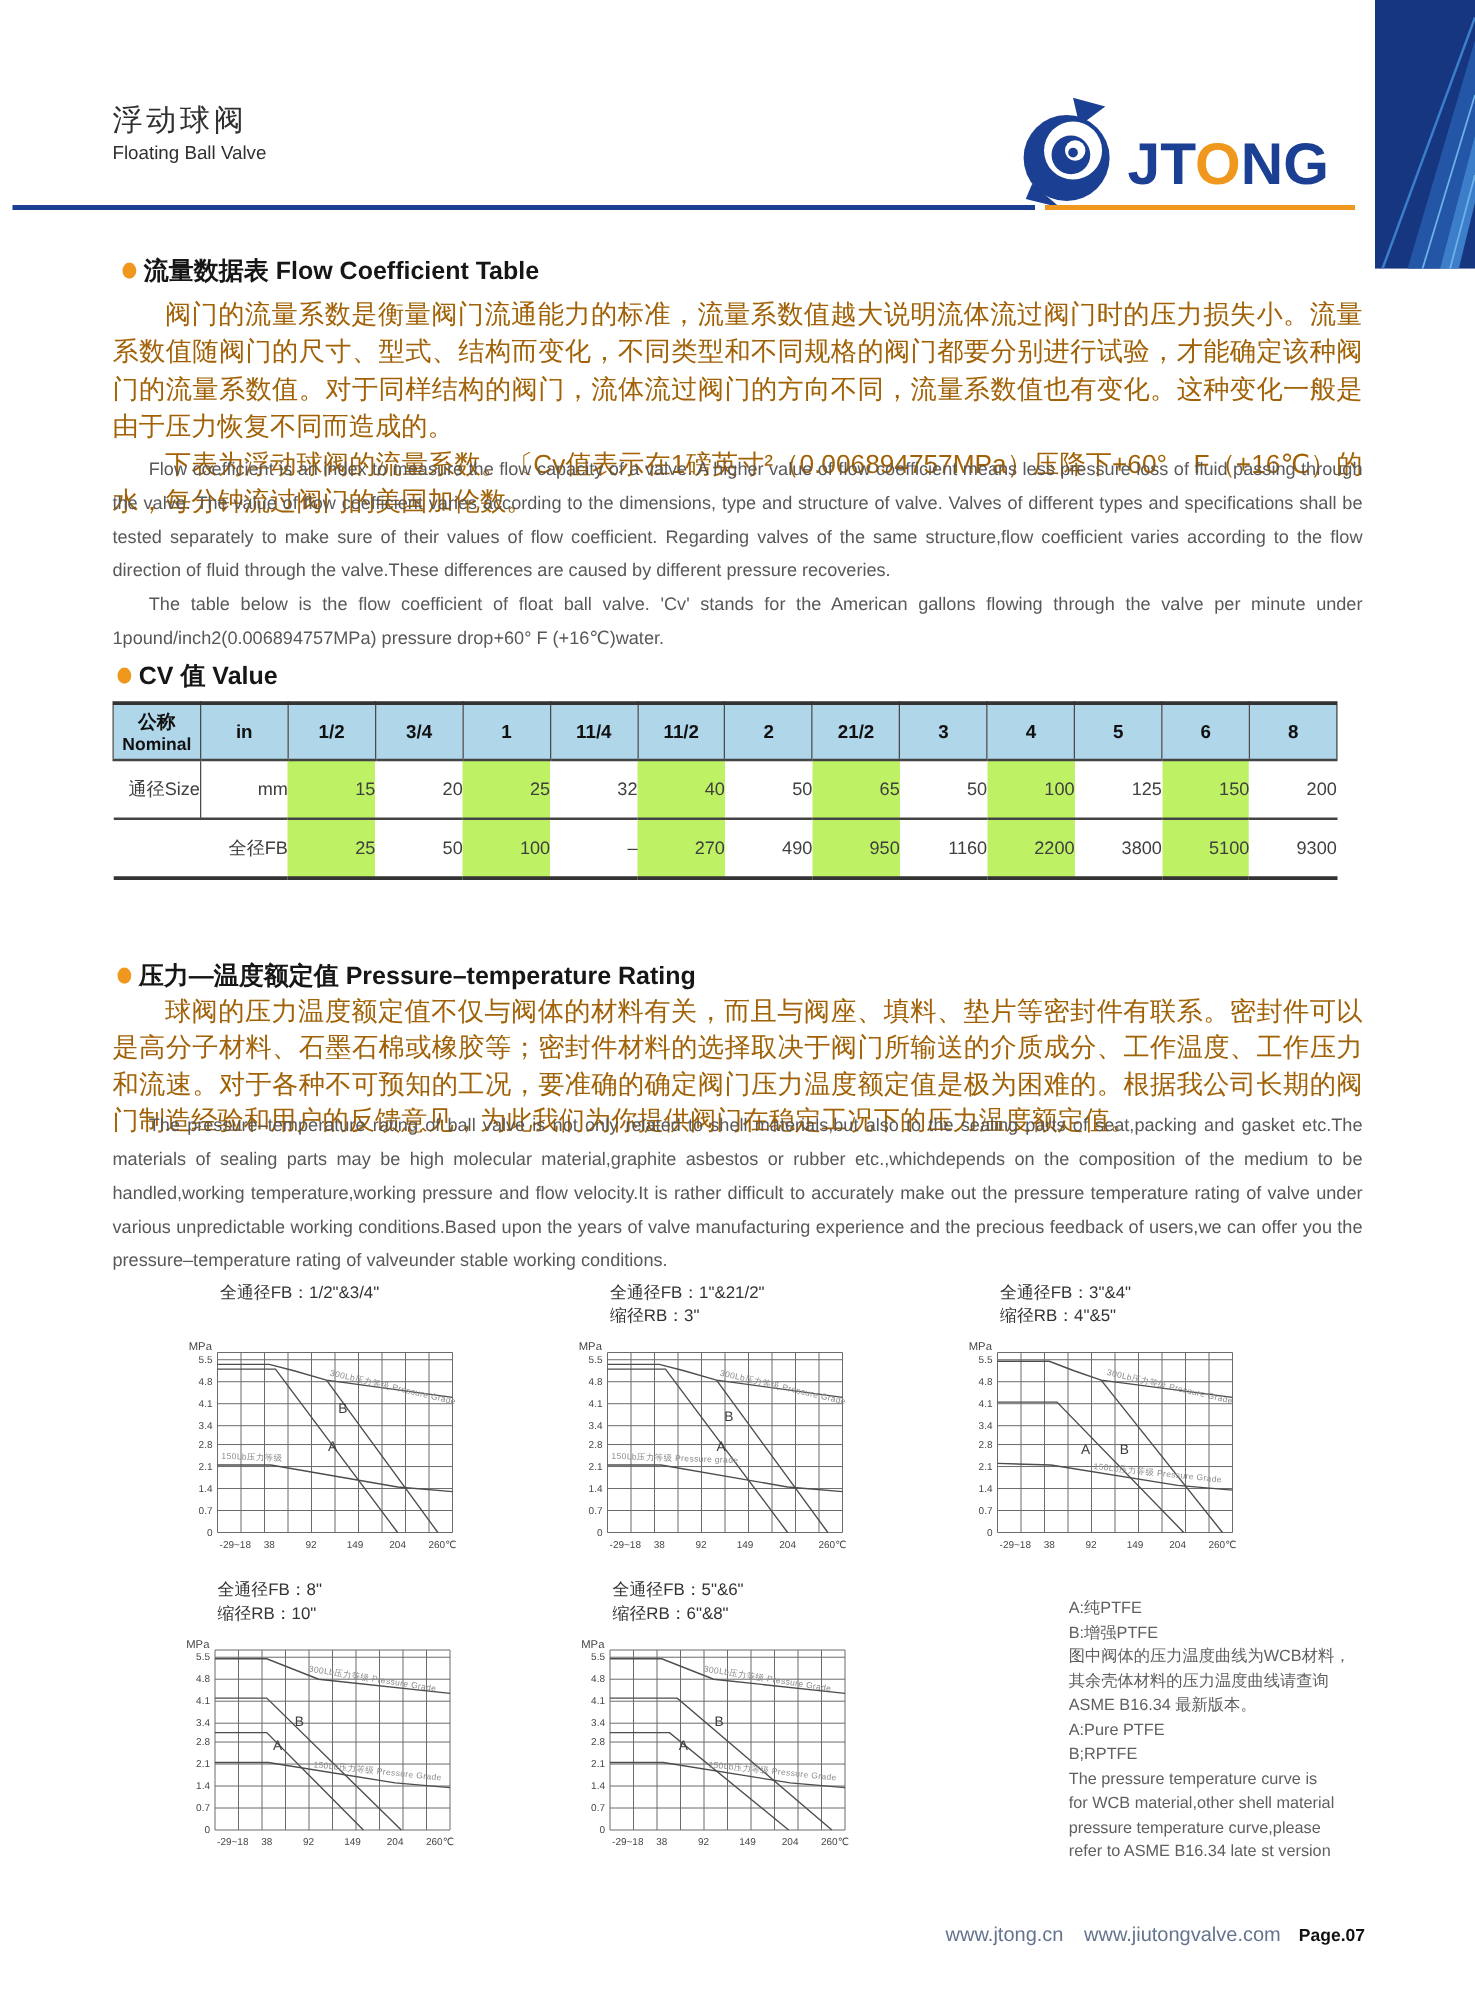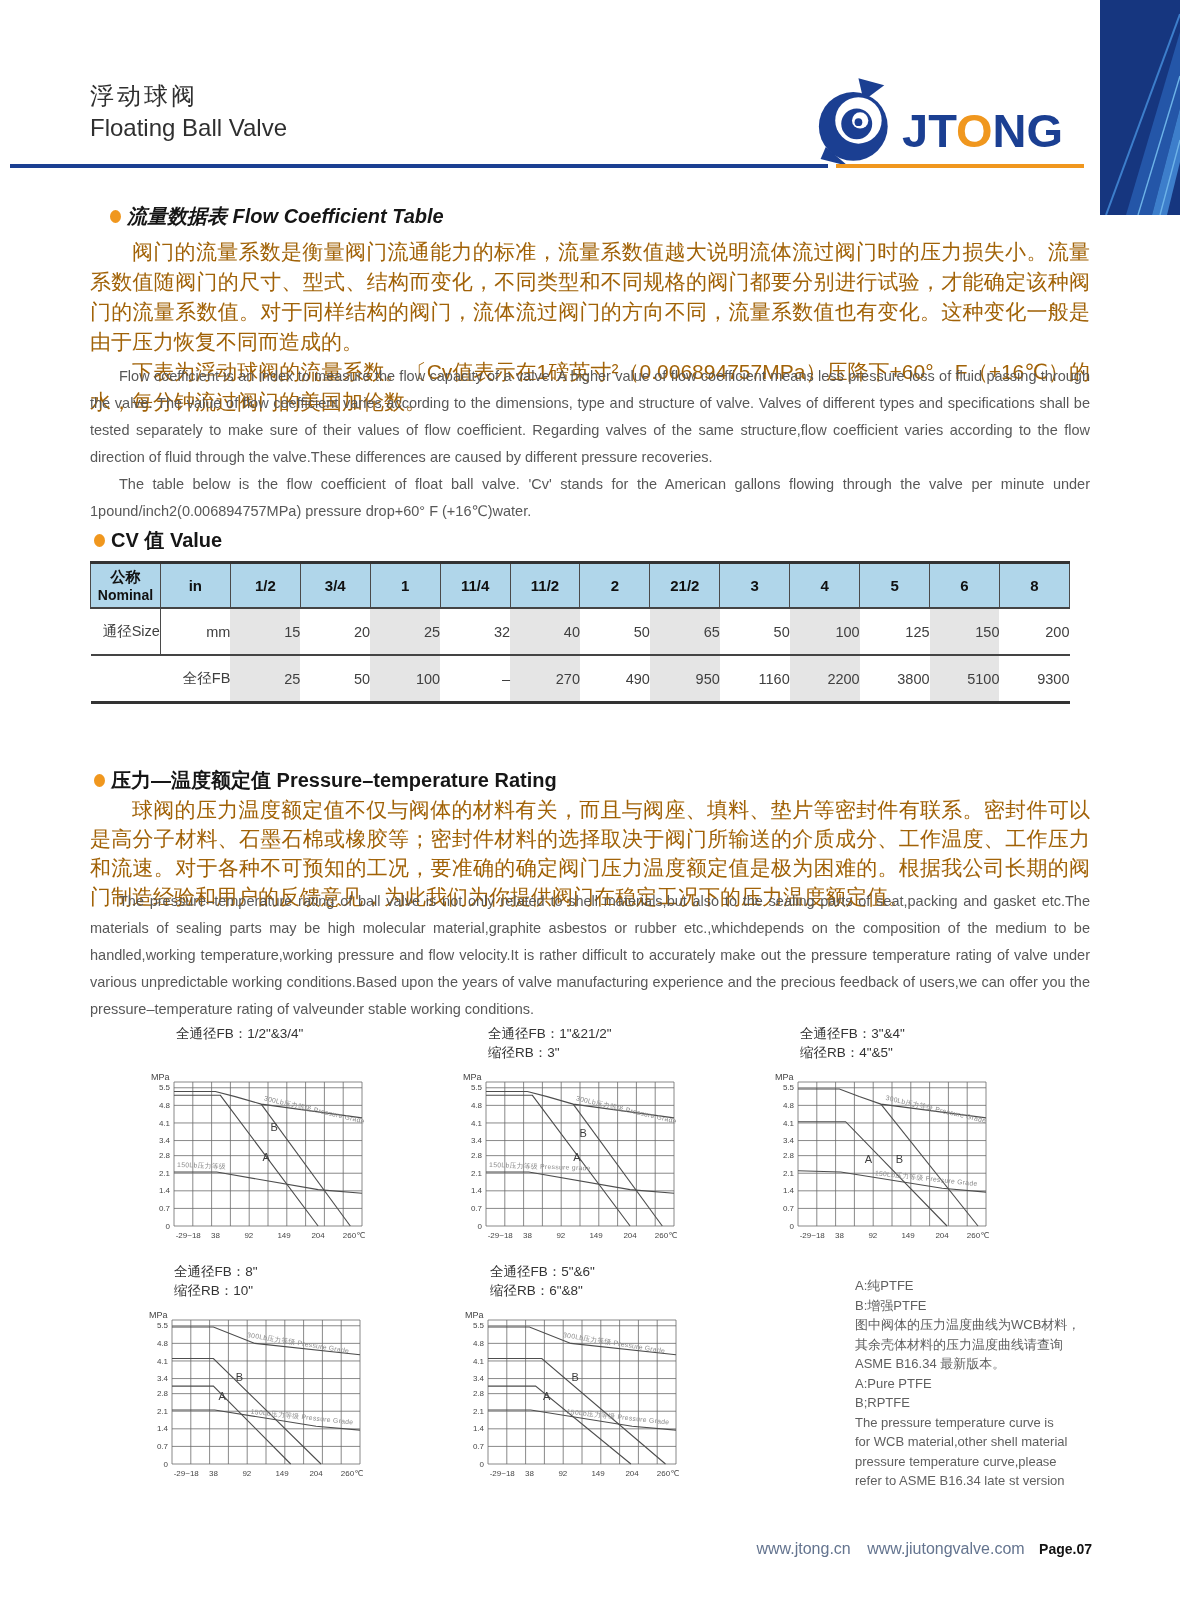--- a/index.html
+++ b/index.html
@@ -1,21 +1,21 @@
 <!DOCTYPE html>
 <html><head>
 <meta charset="utf-8">
 <style>
   html,body{margin:0;padding:0;}
   body{font-family:"Liberation Sans","DejaVu Sans",sans-serif;background:#888;}
   #page{position:relative;width:1180px;height:1600px;background:#ffffff;margin:0 auto;overflow:hidden;}
 
   
   .hd-title-cn{position:absolute;left:90px;top:80px;font-size:24px;letter-spacing:3px;color:#2f2f2f;}
-  .hd-title-en{position:absolute;left:90px;top:114px;font-size:24px;color:#2f2f2f;}
+  .hd-title-en{position:absolute;left:90px;top:114px;font-size:15px;color:#2f2f2f;}
   .logo{position:absolute;left:812px;top:76px;display:flex;align-items:center;}
   .logo-icon{width:86px;height:94px;}
   .logo-word{font-size:47px;font-weight:900;color:#1b3f92;letter-spacing:0px;margin-left:4px;margin-top:14px;}
   .logo-word .o{color:#f0971e;}
   .rule-blue{position:absolute;left:10px;top:164px;width:818px;height:4px;background:#1b3f92;}
   .rule-orange{position:absolute;left:836px;top:164px;width:248px;height:4px;background:#f0971e;}
   .corner-panel{position:absolute;left:1100px;top:0;width:80px;height:215px;}
 
   
   .sec-h{position:absolute;font-size:20px;font-weight:bold;color:#161616;white-space:nowrap;}
@@ -26,21 +26,21 @@
   .cn-block p,.en-block p{margin:0;text-indent:2em;}
   .en-block{position:absolute;left:90px;width:1000px;font-size:14.5px;line-height:27px;color:#585858;text-align:justify;}
 
   
   #cv-table{position:absolute;left:90px;top:561px;width:980px;border-collapse:collapse;table-layout:fixed;
             border-top:3px solid #333;border-bottom:3px solid #333;}
   #cv-table th{background:#b0d6ea;border:1px solid #4a4a4a;border-top:none;height:43px;font-size:15px;color:#111;
                text-align:center;padding:0;}
   #cv-table th .sub{font-size:14px;}
   #cv-table td{border-top:2px solid #444;height:45px;font-size:14.5px;color:#3f3f3f;text-align:right;padding:0;}
-  #cv-table td.shade{background:#e5e5e5;}
+  #cv-table td.shade{background:#bef264;}
   #cv-table td.lbl{border-right:1.5px solid #4a4a4a;}
   #cv-table td.lblspan{border-right:none;}
 
   
   .chart-cell{position:absolute;width:310px;}
   .cc1{left:148px;top:1024px;} .cc2{left:460px;top:1024px;} .cc3{left:772px;top:1024px;}
   .cc4{left:146px;top:1262px;} .cc5{left:462px;top:1262px;}
   .chart-title{height:46px;padding-left:28px;font-size:13.5px;line-height:19px;color:#333;}
   .chart-svg{display:block;}
 
@@ -78,21 +78,21 @@
 
   <svg class="corner-panel" viewBox="0 0 80 215" preserveAspectRatio="none">
     <rect width="80" height="215" fill="#16367f"></rect>
     <polygon points="26,215 80,32 80,108 52,215" fill="#2456a8"></polygon>
     <polygon points="52,215 80,108 80,162 67,215" fill="#3d7ecb"></polygon>
     <line x1="6" y1="215" x2="80" y2="14" stroke="#3d7ecb" stroke-width="2"></line>
     <line x1="38" y1="215" x2="80" y2="76" stroke="#6db3e8" stroke-width="1.4"></line>
     <line x1="60" y1="215" x2="80" y2="140" stroke="#6db3e8" stroke-width="1.4"></line>
   </svg>
 
-  <div class="sec-h" style="left:110px;top:203px;font-style:italic;"><span class="dot"></span><span>流量数据表  Flow Coefficient Table</span></div>
+  <div class="sec-h" style="left:98px;top:203px;"><span class="dot"></span><span>流量数据表  Flow Coefficient Table</span></div>
 
   <div class="cn-block" style="top:237px;">
     <p>阀门的流量系数是衡量阀门流通能力的标准，流量系数值越大说明流体流过阀门时的压力损失小。流量系数值随阀门的尺寸、型式、结构而变化，不同类型和不同规格的阀门都要分别进行试验，才能确定该种阀门的流量系数值。对于同样结构的阀门，流体流过阀门的方向不同，流量系数值也有变化。这种变化一般是由于压力恢复不同而造成的。</p>
     <p>下表为浮动球阀的流量系数。〔Cv值表示在1磅英寸²（0.006894757MPa）压降下+60°　F（+16℃）的水，每分钟流过阀门的美国加伦数。</p>
   </div>
 
   <div class="en-block" style="top:363px;">
     <p>Flow coefficient  is an index  to  measure the flow capacity of a valve. A higher  value of flow coefficient  means  less pressure loss of fluid passing through the valve. The value of flow coefficient varies  according to the dimensions, type and structure of valve. Valves of different types and specifications shall be tested separately to make sure of their values of flow  coefficient. Regarding valves of the same structure,flow coefficient varies according to the flow direction of fluid through the valve.These differences are caused by different pressure recoveries.</p>
     <p>The table below is the flow coefficient of float ball valve. 'Cv' stands for the American gallons flowing through the  valve  per minute under 1pound/inch2(0.006894757MPa) pressure drop+60°  F (+16℃)water.</p>
   </div>

